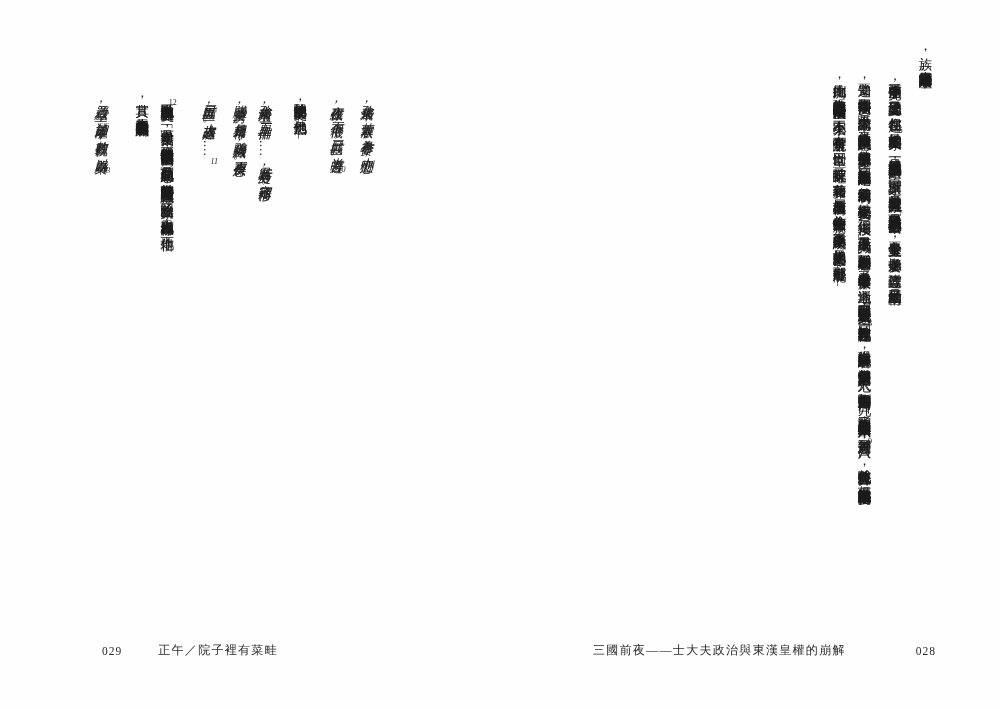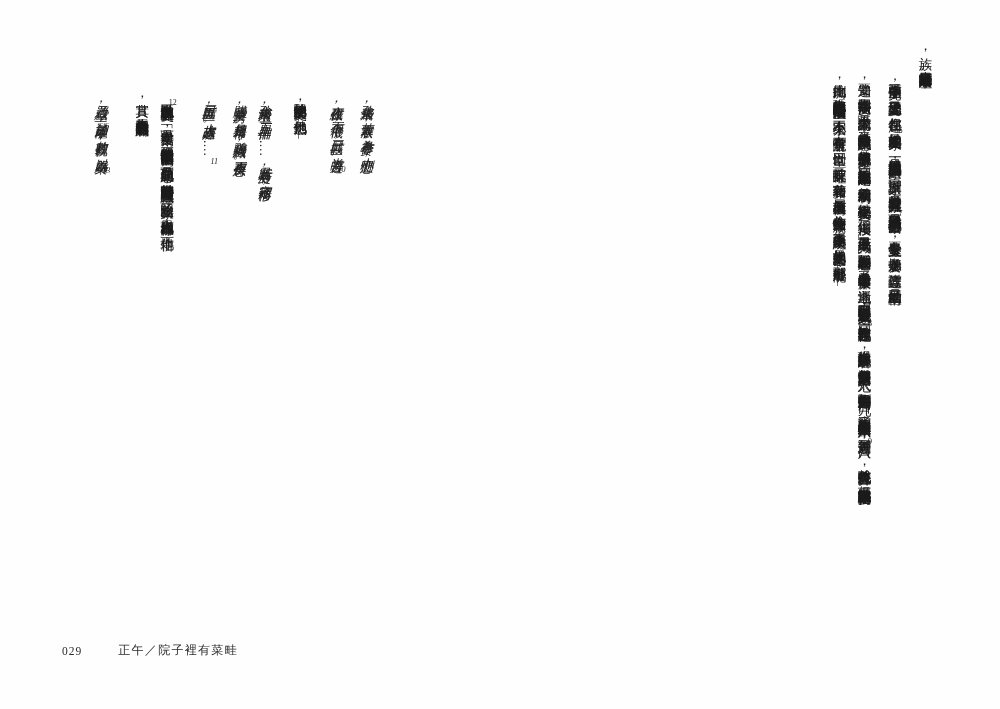--- a/index.html
+++ b/index.html
@@ -38,21 +38,21 @@
     vertical-align:super;
     color:#1c1c1c;
   }
   .footer{
     position:absolute;top:642px;
     font-size:12px;letter-spacing:1.3px;color:#2a2a2a;
     display:flex;align-items:center;
   }
   #footer-left{left:62px;gap:36px;}
   #footer-right{right:64px;gap:30px;}
-  .footer .num{letter-spacing:1px;font-size:11.5px;}
+  .footer .num{letter-spacing:1px;font-size:11.5px;margin-left:40px;}
 </style>
 </head>
 <body>
 
 <div class="spread">
 
   <div class="vtext ltext" id="left-text">
       <blockquote class="quote">
         <span class="qline">孔雀東飛，苦寒無衣，為君作妻，中心惻悲，</span>
         <span class="qline">夜夜織作，不得下機，三日載匹，尚言吾遲。<sup class="fn">10</sup></span>
@@ -73,14 +73,18 @@
     <span class="num">029</span>
     <span>正午／院子裡有菜畦</span>
   </div>
 
   <div class="vtext rtext" id="right-text">
       <p class="para">族，大概屬於當時「二三層中產階級」。</p>
       <p class="para indent">張序寧生了兩個兒子，大兒子已經娶了媳婦，但都住在一起，如果她的丈夫還在家<sup class="fn">6</sup>，這就是後漢地方上一個典型的五口平民之家，所謂「五口之家」，並不是實際指家裡有五口人，而是說兒子即使結了婚也未必分家出去<sup class="fn">7</sup>，要奉養堂上父母，撫養弟妹子女，謹遵儒教，是三世同堂的結構。</p>
       <p class="para indent">要知道，當年秦國商鞅變法，是不太講究「孝」的，為了便於徵稅和消除反抗隱患，家裡的成年男子必須分家，同姓的家族也不許長期聚在一起，前漢初期繼承秦制，家庭結構變化不大，但到了後漢，「孝」早已成為天下共識，朝廷鼓勵和表彰奉養老人，出了名的孝子還會被舉孝廉，逐漸地，秦朝那種「三口之家」就變成了「五口之家」，同姓的家族也往往聚在一起<sup class="fn">8</sup>。從現存的數據統計來看，前漢末年每個家庭的平均人口是四·八七人，劉秀年間提高到每戶平均四·九一口，到了距建初四年最近的漢章帝章和二年（八十八年），每戶達到了五·八一口<sup class="fn">9</sup>，此後雖然也有升降，但由此可以一窺當時的家庭結構變化。</p>
       <p class="para indent">由此推測，張序寧和她的家庭過著較為典型的後漢平民生活：家宅不大不小，有堂有房有院子，三世同堂；院子裡有菜畦，養著雞和豬，屋前屋後應有桑樹，作為家中的女性和母親，張序寧免不了要紡織。如果她的丈夫是寒士，那麼她有可能——</p>
     </div>
+  <div class="footer" id="footer-right">
+    <span>三國前夜——士大夫政治與東漢皇權的崩解</span>
+    <span class="num">028</span>
+  </div>
 
 </div>
 
 </body></html>

